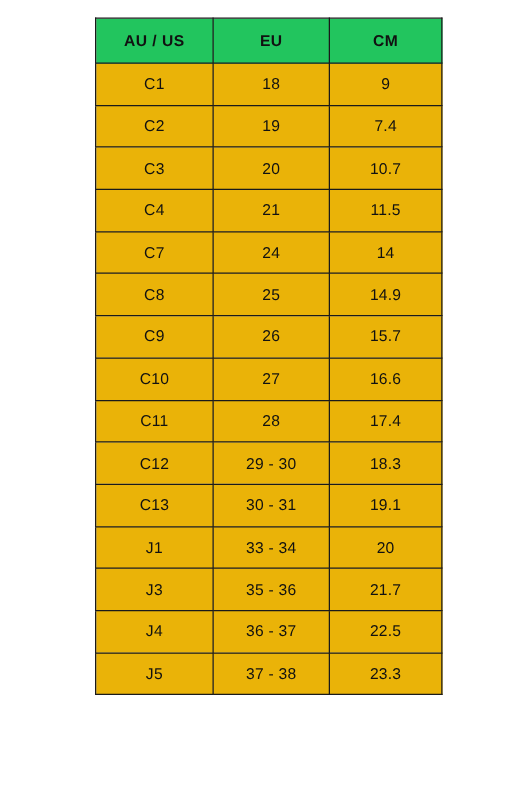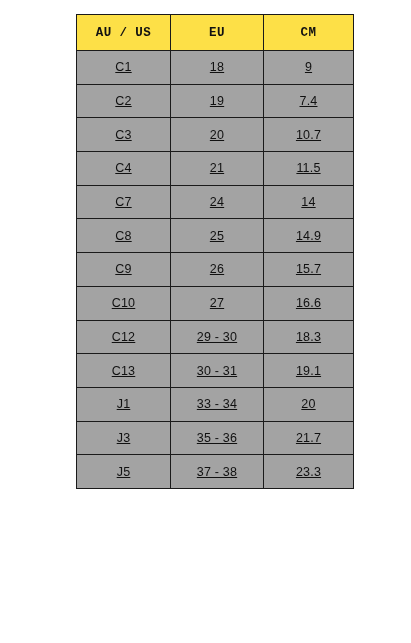--- a/index.html
+++ b/index.html
@@ -35,33 +35,31 @@
   table.size-table td {
     border: 1.5px solid #1a1a1a;
     text-align: center;
     vertical-align: middle;
     color: #111111;
     padding: 0;
     box-sizing: border-box;
   }
   table.size-table thead th {
     height: 36px;
-    background: #fde047;
+    background: #22c55e;
     font-size: 12.5px;
     font-weight: bold;
     letter-spacing: 0.4px;
-    font-family: Liberation Mono, monospace;
   }
   table.size-table tbody td {
     height: 33.7px;
-    background: #a3a3a3;
+    background: #eab308;
     font-size: 12.5px;
     font-weight: normal;
     letter-spacing: 0.2px;
-    text-decoration: underline;
   }
 </style>
 </head>
 <body>
 
 <div id="size-table-wrap">
   <table class="size-table">
     <colgroup>
       <col class="c-au">
       <col class="c-eu">
@@ -109,39 +107,49 @@
           <td>C9</td>
           <td>26</td>
           <td>15.7</td>
         </tr>
         <tr>
           <td>C10</td>
           <td>27</td>
           <td>16.6</td>
         </tr>
         <tr>
+          <td>C11</td>
+          <td>28</td>
+          <td>17.4</td>
+        </tr>
+        <tr>
           <td>C12</td>
           <td>29 - 30</td>
           <td>18.3</td>
         </tr>
         <tr>
           <td>C13</td>
           <td>30 - 31</td>
           <td>19.1</td>
         </tr>
         <tr>
           <td>J1</td>
           <td>33 - 34</td>
           <td>20</td>
         </tr>
         <tr>
           <td>J3</td>
           <td>35 - 36</td>
           <td>21.7</td>
         </tr>
         <tr>
+          <td>J4</td>
+          <td>36 - 37</td>
+          <td>22.5</td>
+        </tr>
+        <tr>
           <td>J5</td>
           <td>37 - 38</td>
           <td>23.3</td>
         </tr>
       </tbody>
   </table>
 </div>
 
 </body></html>

